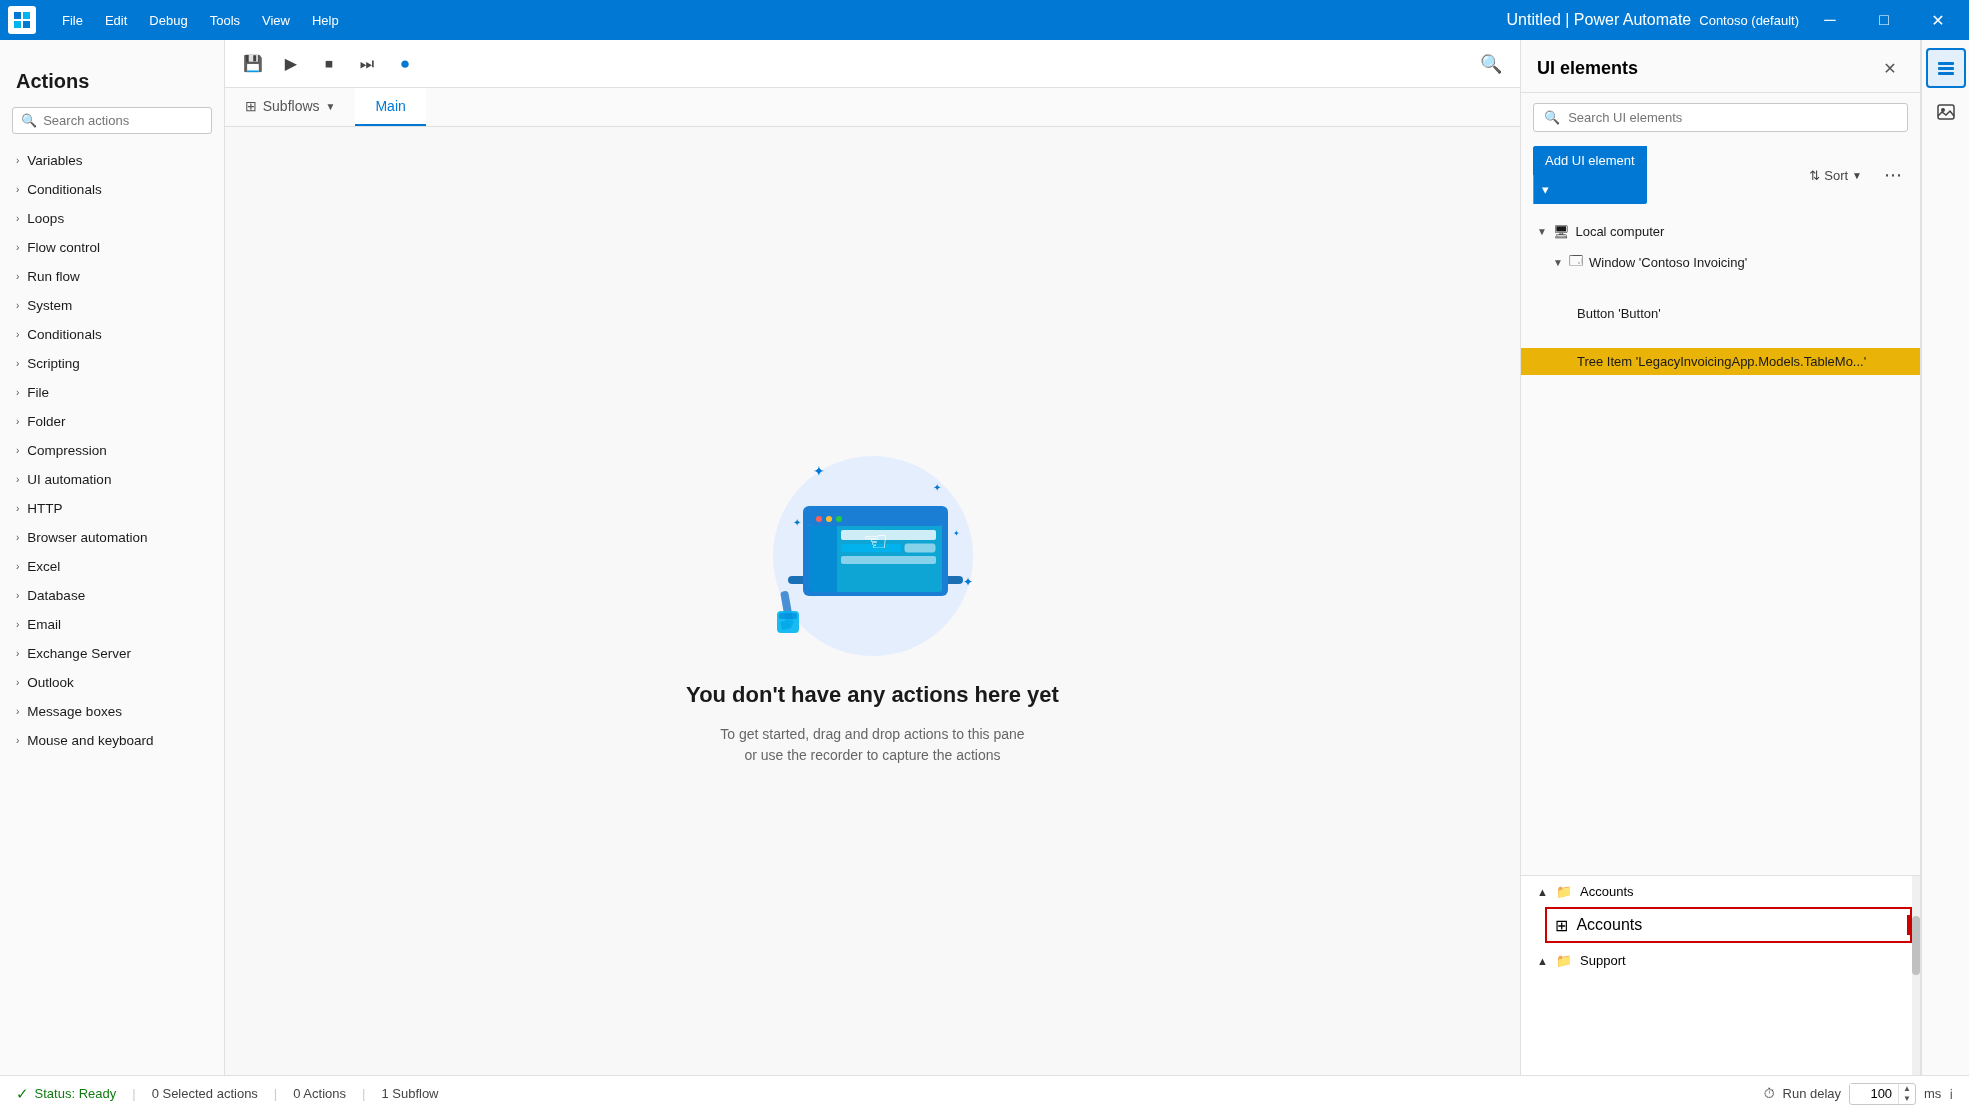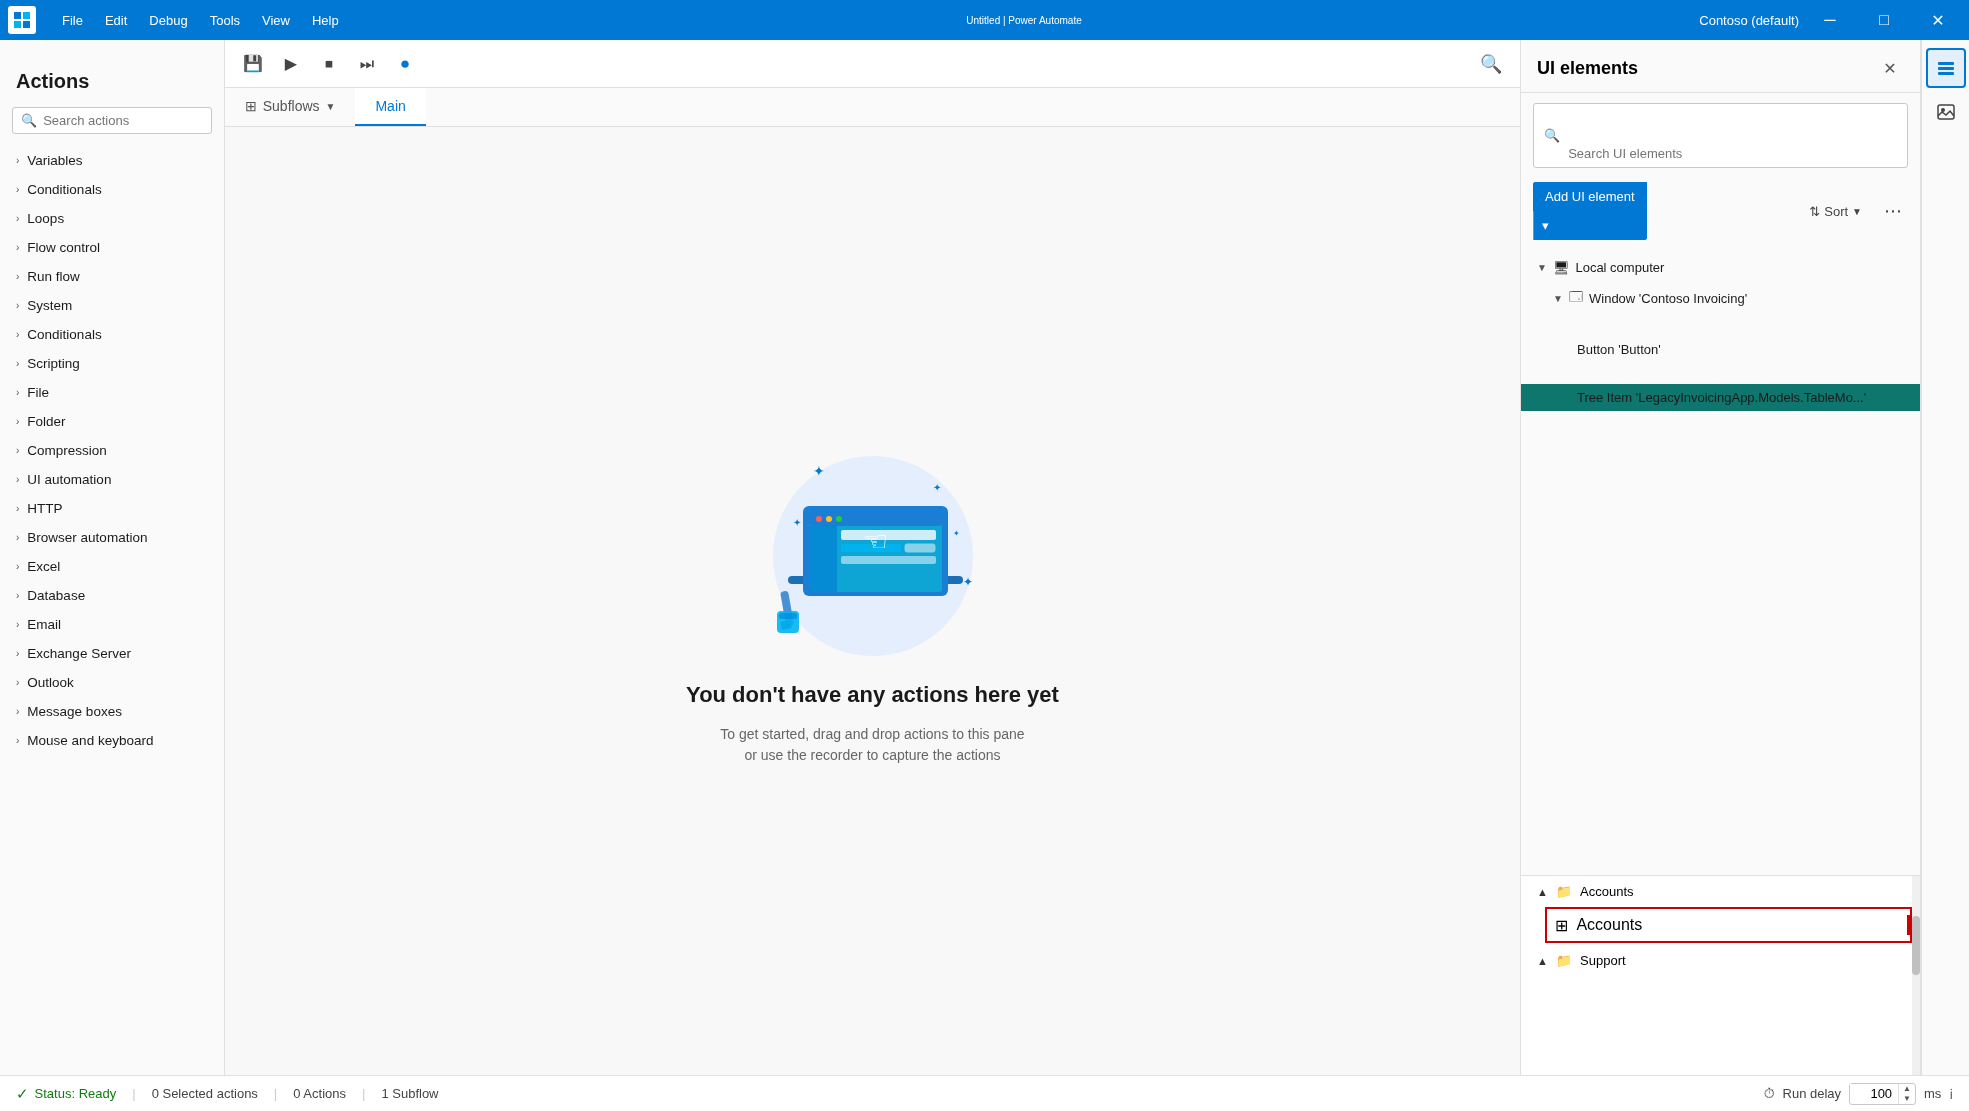--- a/index.html
+++ b/index.html
@@ -20,22 +20,22 @@
       gap: 2px;
       padding: 0 8px;
     }
     .titlebar-menu-item {
       padding: 4px 10px;
       cursor: pointer;
       border-radius: 3px;
     }
     .titlebar-center {
       flex: 1;
-      text-align: center;
-      font-size: 10px;
+      text-align: right;
+      font-size: 16px;
     }
     .titlebar-right {
       display: flex;
       align-items: center;
       gap: 8px;
       padding: 16px 8px;
     }
     .titlebar-btn {
       width: 46px;
       height: 40px;
@@ -231,21 +231,21 @@
       margin: 10px 12px;
       display: flex;
       align-items: center;
       border: 1px solid #c8c8c8;
       border-radius: 3px;
       background: white;
       padding: 6px 10px;
       gap: 8px;
     }
     .ui-search-box input {
-      border: none; outline: none; font-size: 13px; color: #ef4444; width: 100%; background: transparent; margin-top: 36px;
+      border: none; outline: none; font-size: 13px; color: #ef4444; width: 100%; background: transparent;
     }
     .ui-toolbar {
       display: flex;
       align-items: center;
       padding: 4px 12px 10px;
       gap: 8px;
     }
     .add-ui-btn {
       background: #0078d4;
       color: white;
@@ -296,21 +296,21 @@
     }
     .tree-item {
       display: flex;
       align-items: center;
       padding: 6px 16px;
       font-size: 13px;
       color: #1a1a1a;
       cursor: pointer;
       gap: 6px;
     }
-    .tree-item.selected { background: #0f766e; align-items: flex-end; }
+    .tree-item.selected { background: #eab308; align-items: flex-end; }
     .tree-indent-1 { padding-left: 32px; }
     .tree-indent-2 { padding-left: 56px; margin-top: 21px; }
 
     
     .ui-bottom {
       height: 200px;
       border-top: 1px solid #e0e0e0;
       overflow-y: auto;
       background: #fff;
       position: relative;

